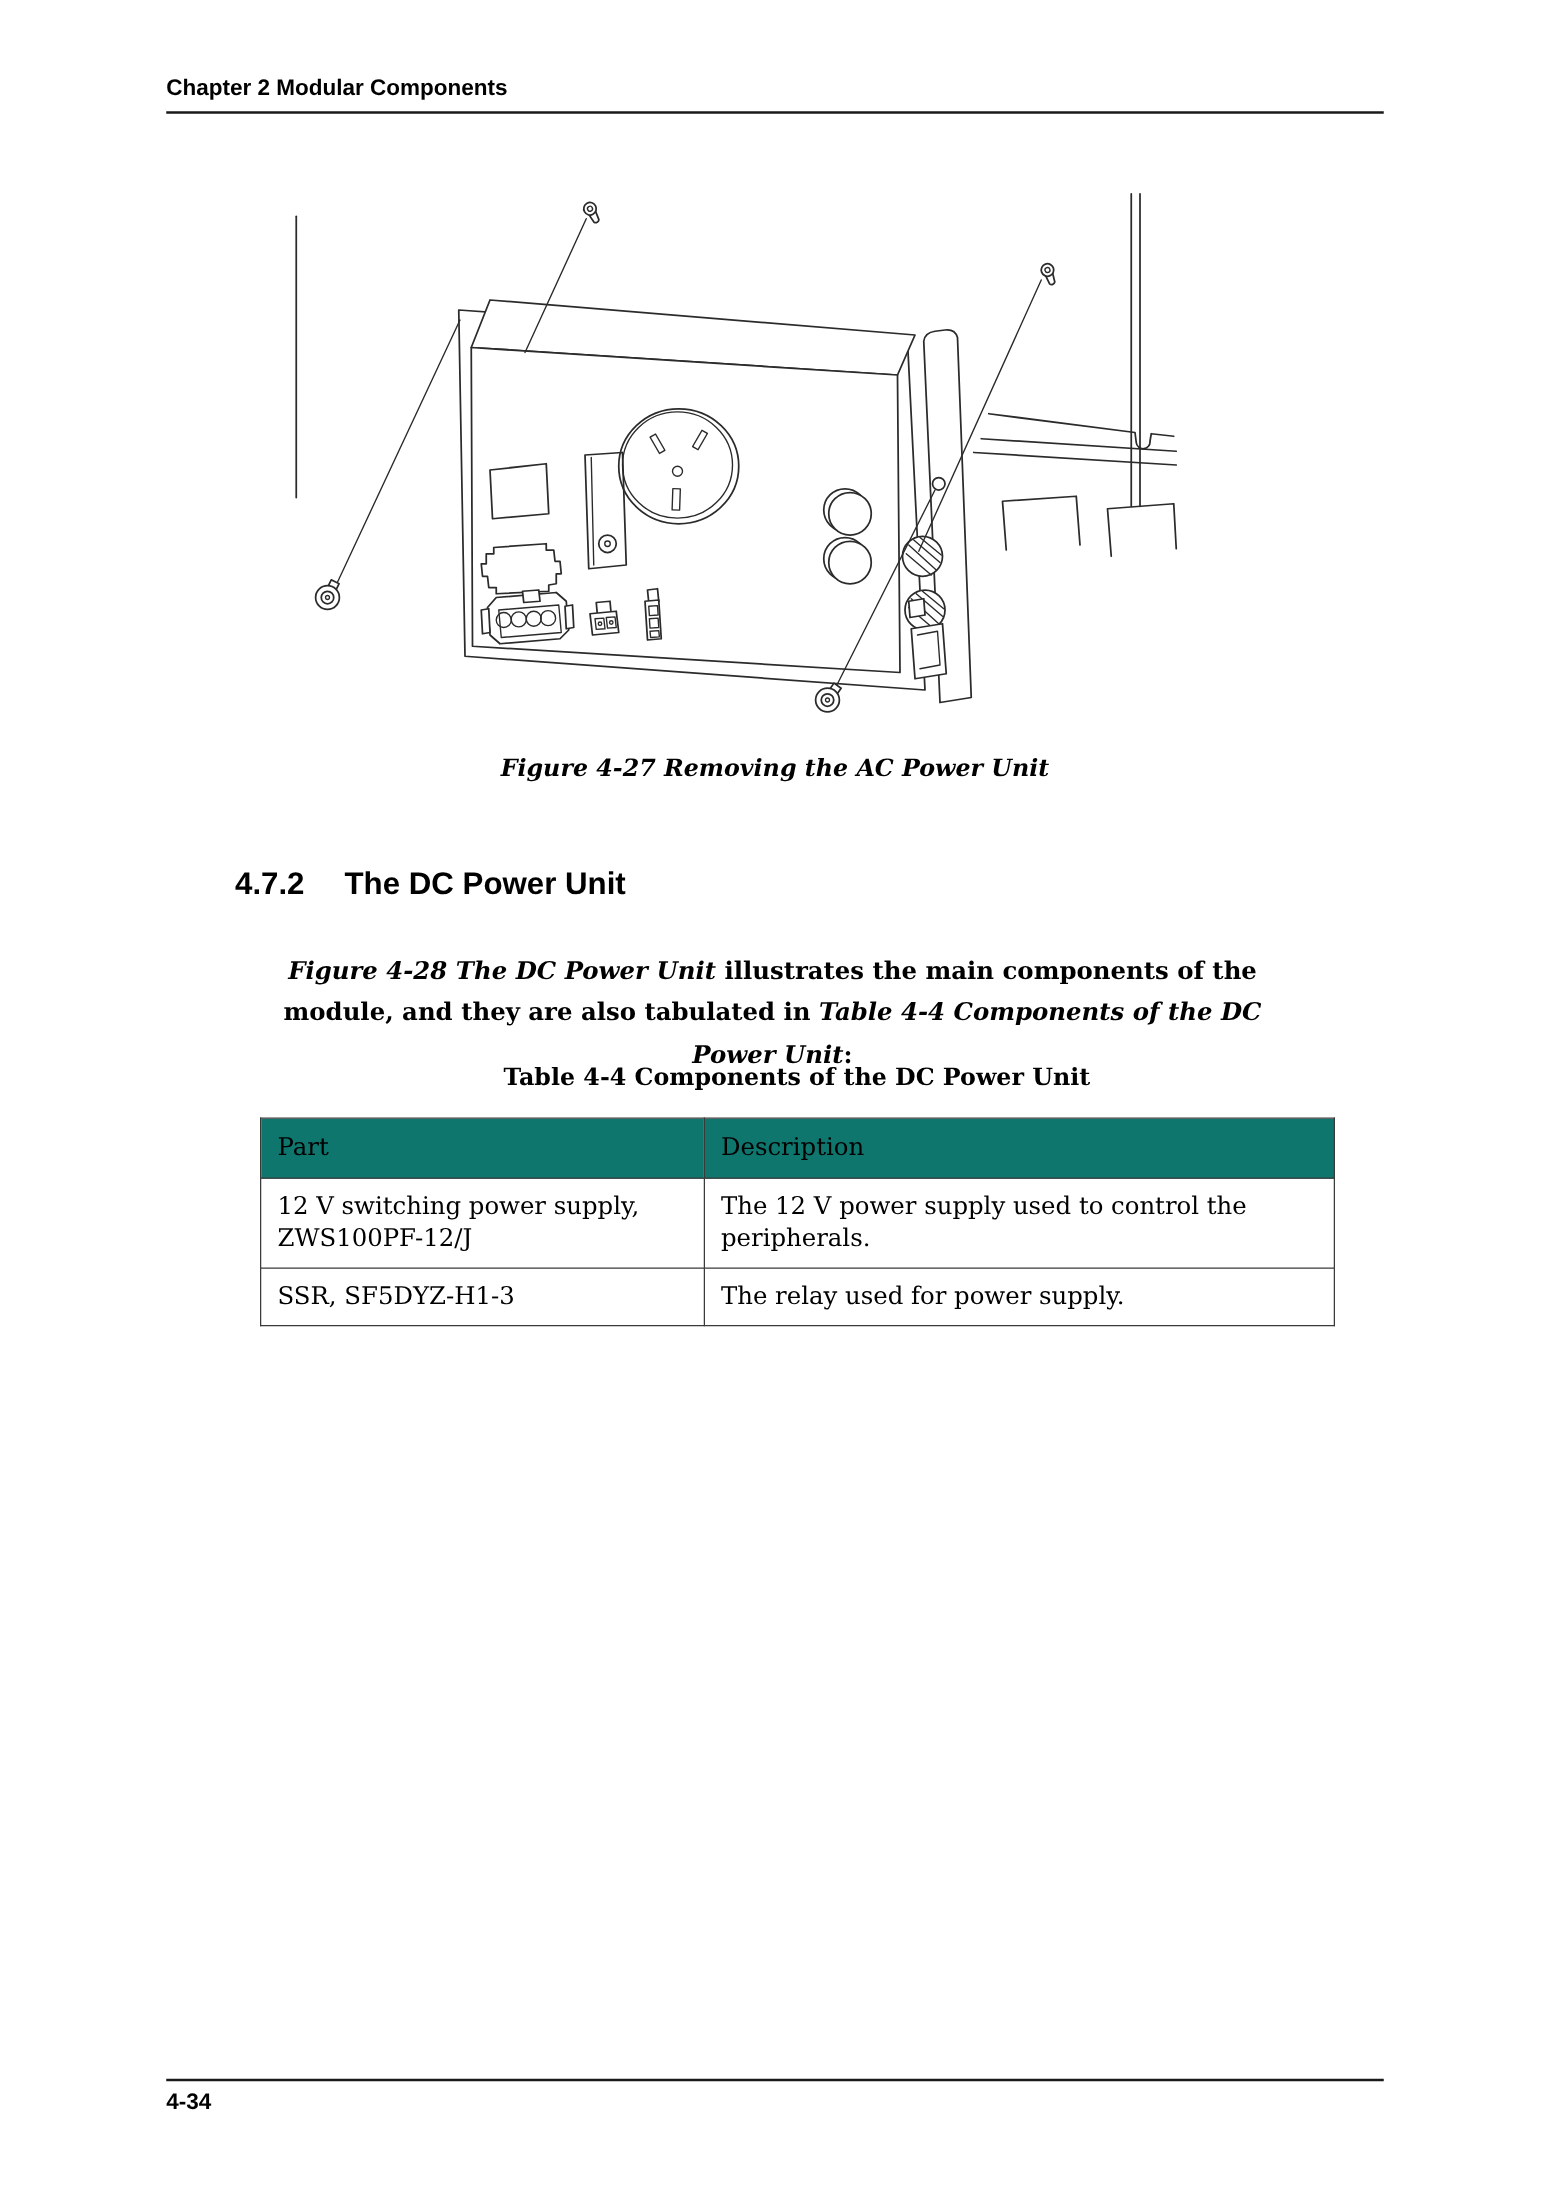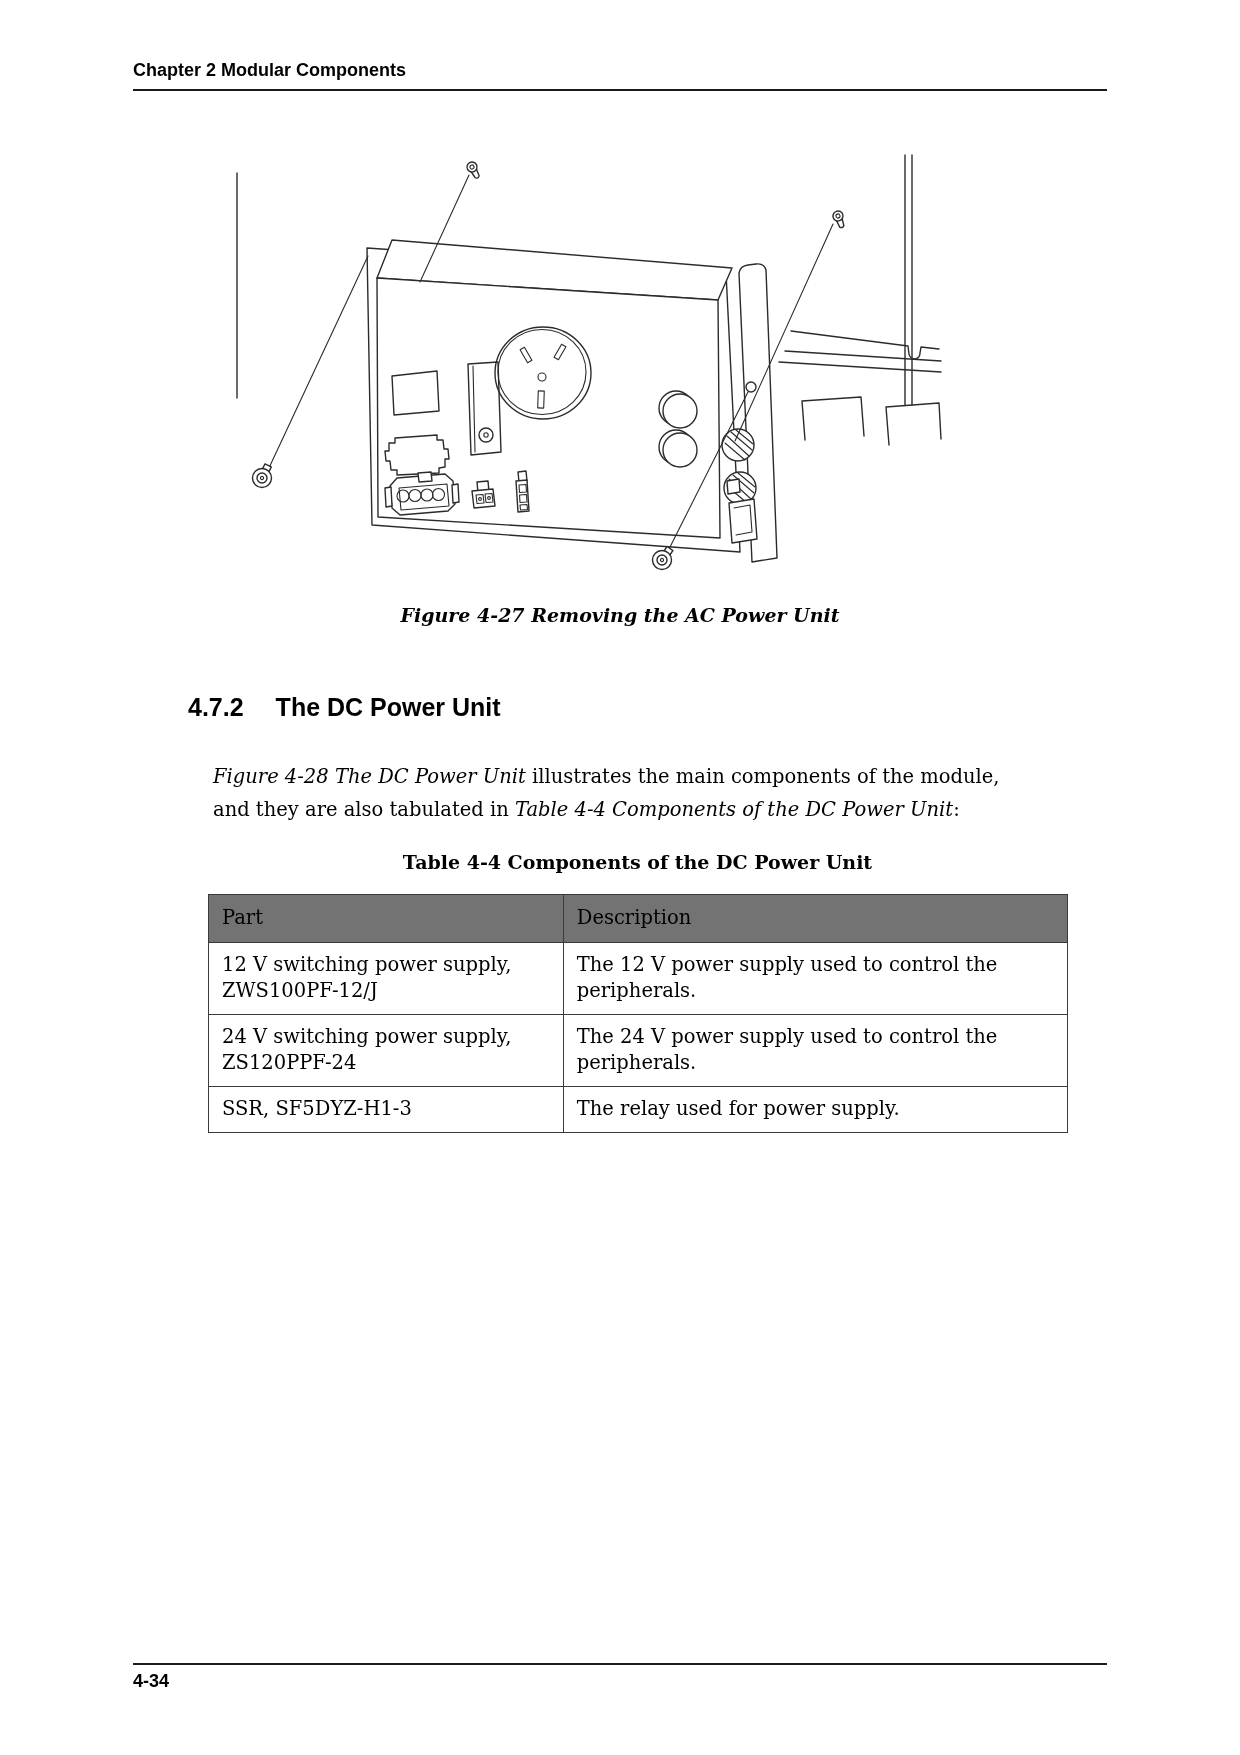--- a/index.html
+++ b/index.html
@@ -30,42 +30,43 @@
     left:188px;top:693px;
     font-family:"Liberation Sans", sans-serif;
     font-weight:bold;font-size:25px;
   }
   .section-heading .num{display:inline-block;}
   .section-heading .ttl{display:inline-block;margin-left:32px;}
   
   .body-paragraph{
     left:213px;top:740px;width:810px;
     font-size:19.5px;line-height:33.5px;
-    text-align:left;
+    text-align:center;
+    font-weight:bold;
   }
   .body-paragraph i{font-style:italic;}
   
   .table-caption{
     left:208px;top:851px;width:859px;
     text-align:center;font-weight:bold;font-size:19px;
   }
   table.components{
     left:208px;top:894px;width:860px;
     border-collapse:collapse;
     font-size:19.5px;
   }
   table.components th, table.components td{
     border:1.6px solid #3a3a3a;
     text-align:left;vertical-align:top;
     font-weight:normal;
     padding:9px 13px 10px 13px;
     line-height:26px;
   }
   table.components thead th{
-    background:#737373;
+    background:#0f766e;
     padding-top:10px;padding-bottom:11px;
   }
   table.components col.c1{width:41.3%;}
   table.components col.c2{width:58.7%;}
   
   .footer-rule{left:133px;top:1663px;width:974px;border-top:2px solid #1a1a1a;height:0;}
   .page-number{
     left:133px;top:1671px;
     font-family:"Liberation Sans", sans-serif;
     font-weight:bold;font-size:18px;
@@ -229,24 +230,20 @@
       <th>Part</th>
       <th>Description</th>
     </tr>
   </thead>
   <tbody>
     <tr>
       <td>12 V switching power supply, ZWS100PF-12/J</td>
       <td>The 12 V power supply used to control the peripherals.</td>
     </tr>
     <tr>
-      <td>24 V switching power supply, ZS120PPF-24</td>
-      <td>The 24 V power supply used to control the peripherals.</td>
-    </tr>
-    <tr>
       <td>SSR, SF5DYZ-H1-3</td>
       <td>The relay used for power supply.</td>
     </tr>
   </tbody>
 </table>
 
 <div class="abs footer-rule"></div>
 <div class="abs page-number">4-34</div>
 
 </body></html>

